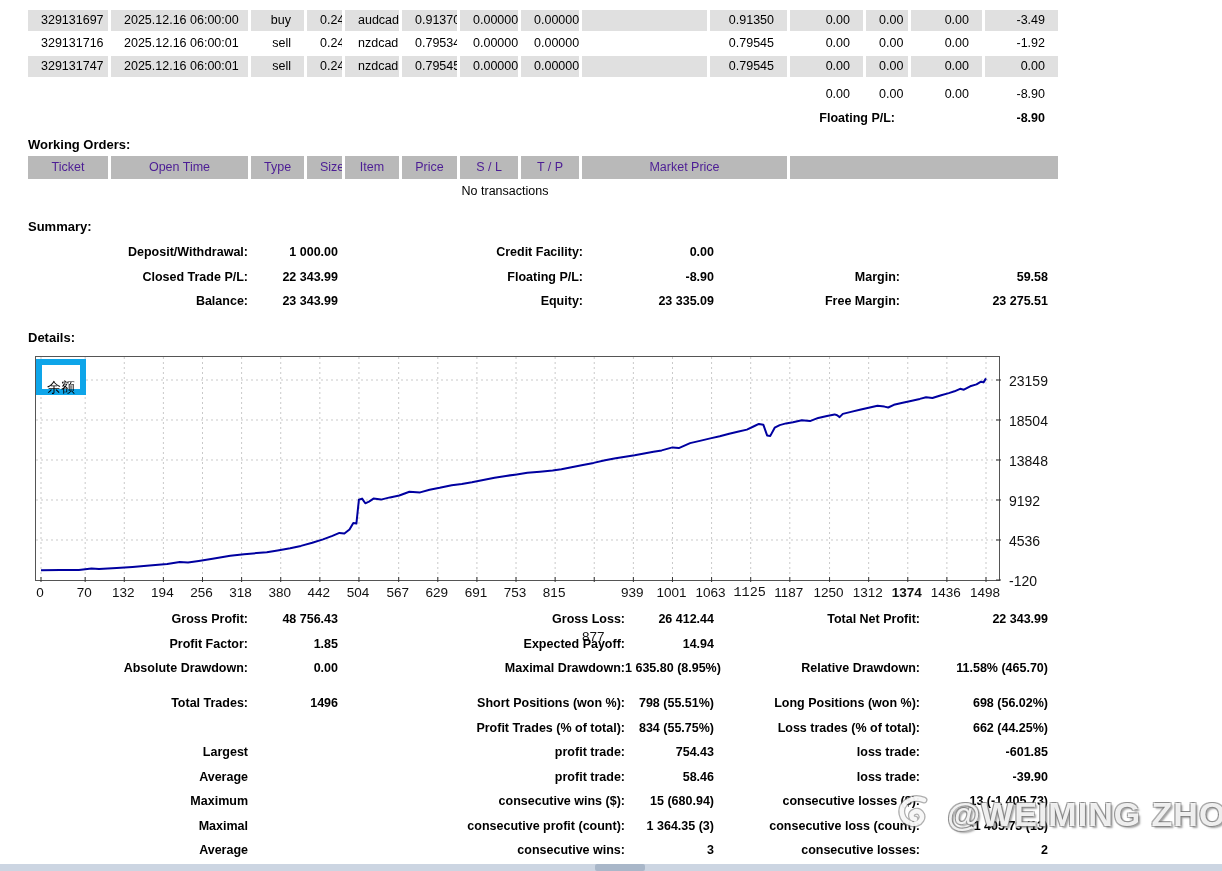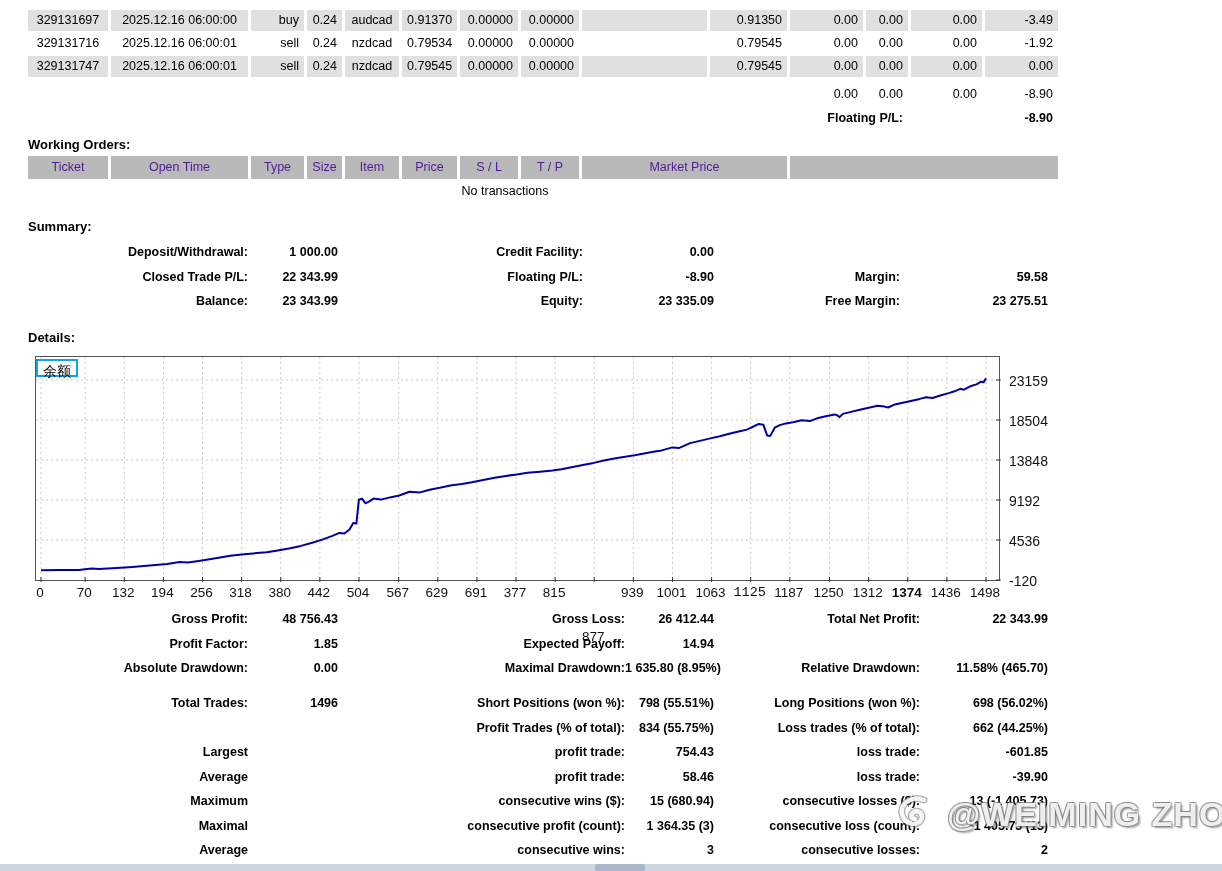--- a/index.html
+++ b/index.html
@@ -10,21 +10,21 @@
   }
   
   .ttable { position:absolute; left:28px; width:1030px; }
   .trades { top:10px; }
   .trow {
     display:grid;
     grid-template-columns:80px 137px 53px 35px 54px 55px 58px 58px 125px 77px 73px 42px 71px 73px;
     column-gap:3px; height:21px; line-height:21px; font-size:12.5px; margin-bottom:2px;
     white-space:nowrap;
   }
-  .trow .cell { padding:0 5px; overflow:hidden; }
+  .trow .cell { padding:0 13px; overflow:hidden; }
   .trow.alt .cell { background:#e0e0e0; }
   .c { text-align:center; } .r { text-align:right; }
   .totals-row { position:absolute; top:84px; }
   .floating-row { position:absolute; top:108px; font-weight:bold; }
   .span10 { grid-column:span 10; } .span12 { grid-column:span 12; }
   .span2c { grid-column:span 2; } .span4c { grid-column:span 4; }
   
   .sect-title { position:absolute; left:28px; font-size:13px; font-weight:bold; }
   
   .wo-header { position:absolute; top:156px; }
@@ -35,22 +35,22 @@
   .sgrid { position:absolute; left:28px; display:grid; font-size:12.5px; font-weight:bold; }
   .sgrid .scell { text-align:right; white-space:nowrap; line-height:24.5px; height:24.5px; }
   #summary-grid { top:240px; grid-template-columns:220px 90px 245px 131px 186px 148px; }
   #stats-grid-1 { top:607px; grid-template-columns:220px 90px 287px 89px 206px 128px; }
   #stats-grid-2 { top:691px; grid-template-columns:220px 90px 287px 89px 206px 128px; }
   
   .chart-area { position:absolute; left:35px; top:356px; width:1180px; height:250px; }
   .plot { position:absolute; left:0; top:0; width:965px; height:225px; border:1px solid #555; background:#fff; }
   .plot svg { display:block; }
   .chart-legend {
-    position:absolute; left:1px; top:3px; border:2px solid #0ea5e9; background:#fff;
-    padding:0 5px; height:18px; line-height:20px; font-size:14px; font-weight:normal;
+    position:absolute; left:1px; top:3px; border:6px solid #0ea5e9; background:#fff;
+    padding:12px 5px; height:31px; line-height:20px; font-size:14px; font-weight:normal;
   }
   .ylab { position:absolute; left:974px; width:70px; font-size:14px; color:#111; text-align:left; }
   .xlab { position:absolute; top:229px; width:44px; margin-left:-22px; text-align:center; font-size:13.5px; color:#111; }
   .gridline { stroke:#c9c9c9; stroke-width:1; stroke-dasharray:2 3; }
   .tickmark { stroke:#333; stroke-width:1; }
   .balline { fill:none; stroke:#0000a0; stroke-width:2; stroke-linejoin:round; }
   
   .watermark {
     position:absolute; left:893px; top:793px; display:flex; align-items:center; gap:8px;
     pointer-events:none;
@@ -257,21 +257,21 @@
       <div class="xlab" style="left: 88.271px;">132</div>
       <div class="xlab" style="left: 127.383px;">194</div>
       <div class="xlab" style="left: 166.495px;">256</div>
       <div class="xlab" style="left: 205.607px;">318</div>
       <div class="xlab" style="left: 244.72px;">380</div>
       <div class="xlab" style="left: 283.832px;">442</div>
       <div class="xlab" style="left: 322.944px;">504</div>
       <div class="xlab" style="left: 362.687px;">567</div>
       <div class="xlab" style="left: 401.799px;">629</div>
       <div class="xlab" style="left: 440.911px;">691</div>
-      <div class="xlab" style="left: 480.023px;">377</div>
+      <div class="xlab" style="left: 480.023px;">753</div>
       <div class="xlab" style="left: 519.136px;">815</div>
       <div class="xlab" style="left: 558.248px; margin-top: 44px;">877</div>
       <div class="xlab" style="left: 597.36px;">939</div>
       <div class="xlab" style="left: 636.472px;">1001</div>
       <div class="xlab" style="left: 675.584px;">1063</div>
       <div class="xlab" style="left: 714.696px; font-family: Liberation Mono, monospace;">1125</div>
       <div class="xlab" style="left: 753.808px;">1187</div>
       <div class="xlab" style="left: 793.551px;">1250</div>
       <div class="xlab" style="left: 832.664px;">1312</div>
       <div class="xlab" style="left: 871.776px; font-weight: bold;">1374</div>

